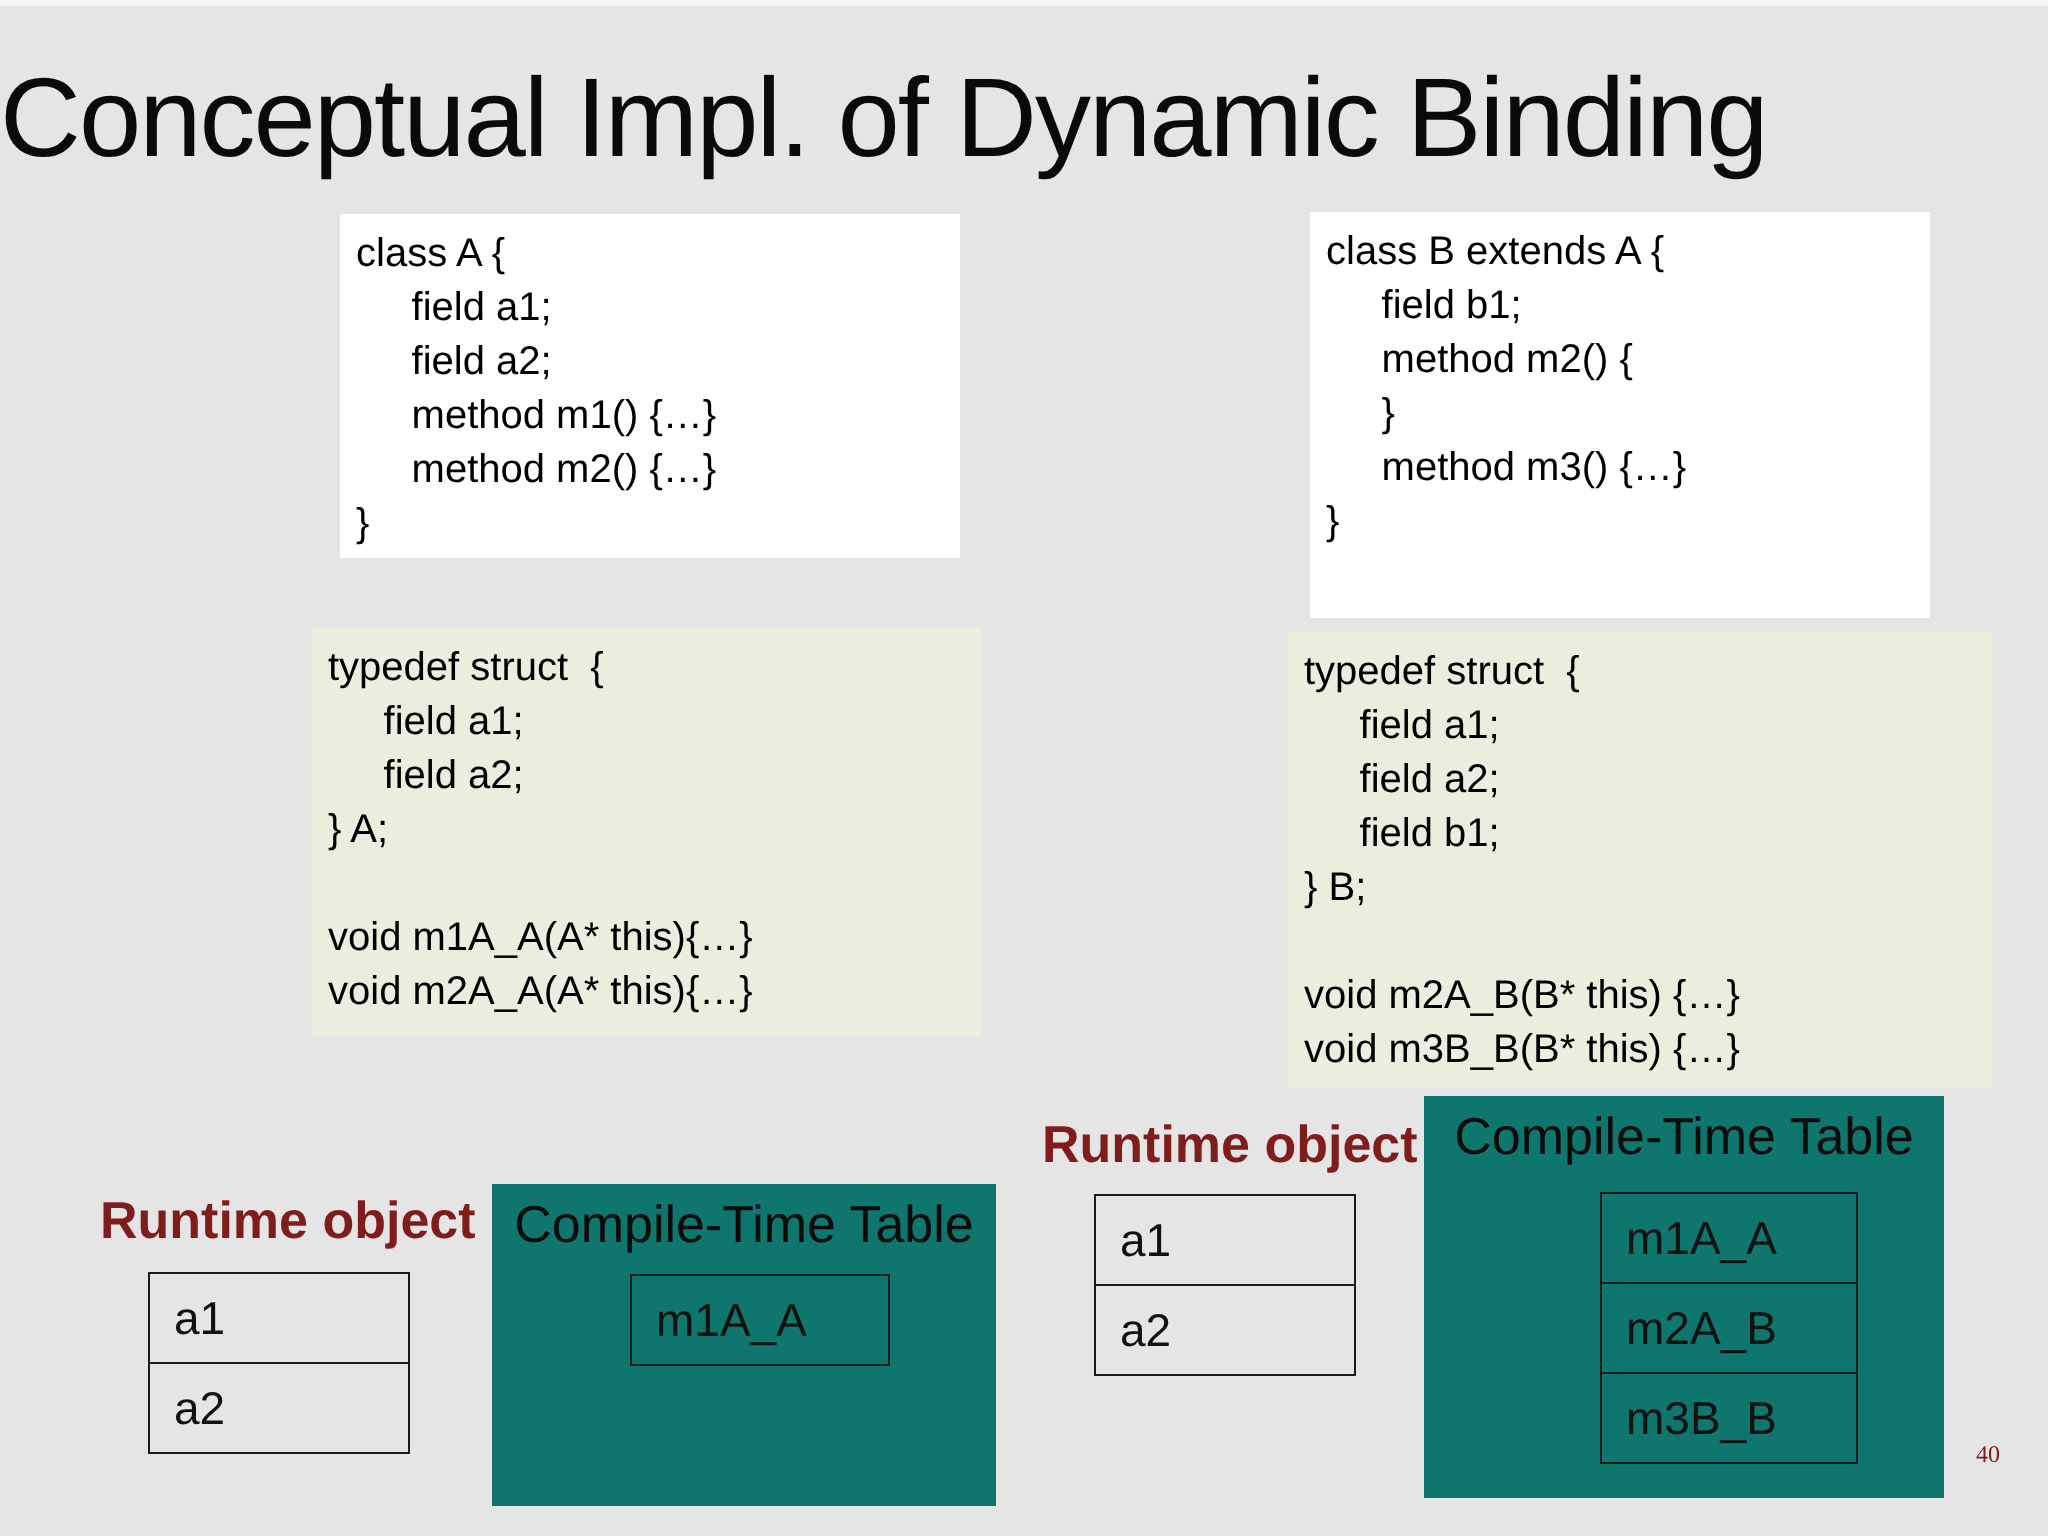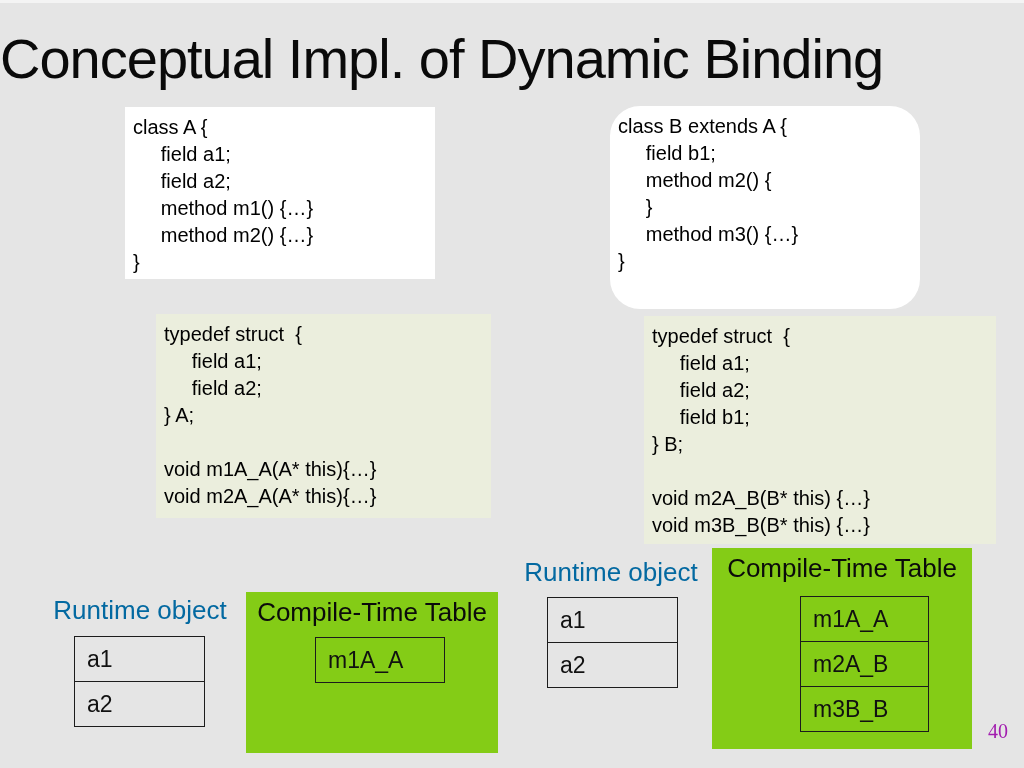--- a/index.html
+++ b/index.html
@@ -29,41 +29,42 @@
     white-space: nowrap;
   }
   .codebox {
     position: absolute;
     padding: 7px 8px;
     font-size: 20px;
     line-height: 27px;
     color: #000;
     box-sizing: border-box;
   }
-  .codebox.white { background: #ffffff; }
+  .codebox.white { background: #ffffff; margin-left: 45px; }
   .codebox.green { background: #ebeedd; margin-left: 36px; }
   #box-class-a  { left: 125px; top: 107px; width: 310px; height: 172px; }
-  #box-class-b  { left: 610px; top: 106px; width: 310px; height: 203px; border-radius: 30px; }
+  #box-class-b  { left: 610px; top: 106px; width: 310px; height: 203px; }
   #box-struct-a { left: 120px; top: 314px; width: 335px; height: 204px; }
   #box-struct-b { left: 608px; top: 316px; width: 352px; height: 228px; }
   .code-line { white-space: pre; min-height: 27px; }
 
   .obj-label {
     position: absolute;
     font-size: 26px;
-    color: #0369a1;
+    color: #7f1d1d;
     text-align: center;
     white-space: nowrap;
+    font-weight: bold;
   }
   #label-runtime-a { left: 50px;  top: 595px; width: 180px; }
   #label-runtime-b { left: 521px; top: 557px; width: 180px; }
 
   .greenpanel {
     position: absolute;
-    background: #84cc16;
+    background: #0f766e;
   }
   #panel-compile-a { left: 246px; top: 592px; width: 252px; height: 161px; }
   #panel-compile-b { left: 712px; top: 548px; width: 260px; height: 201px; }
   .panel-label {
     position: absolute;
     left: 0; right: 0; top: 5px;
     font-size: 26px;
     color: #0b0b0b;
     text-align: center;
     white-space: nowrap;
@@ -83,22 +84,22 @@
     padding-left: 12px;
     font-size: 23px;
     color: #111;
   }
   .slot + .slot { border-top: 1.5px solid #1c1c1c; }
 
   .page-number {
     position: absolute;
     left: 988px; top: 720px;
     font-family: "Liberation Serif", serif;
-    font-size: 20px;
-    color: #a21caf;
+    font-size: 12px;
+    color: #7f1d1d;
   }
 </style>
 </head>
 <body>
 
 <div class="slide">
   <div class="top-edge"></div>
 
   <h1 class="title">Conceptual Impl. of Dynamic Binding</h1>
 

